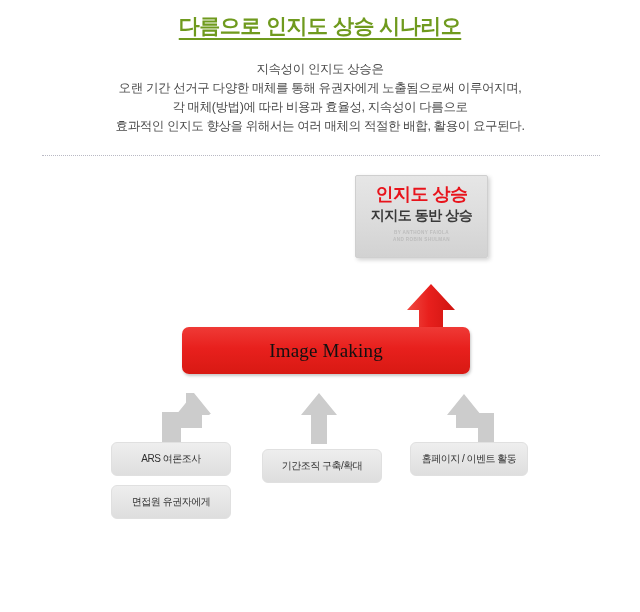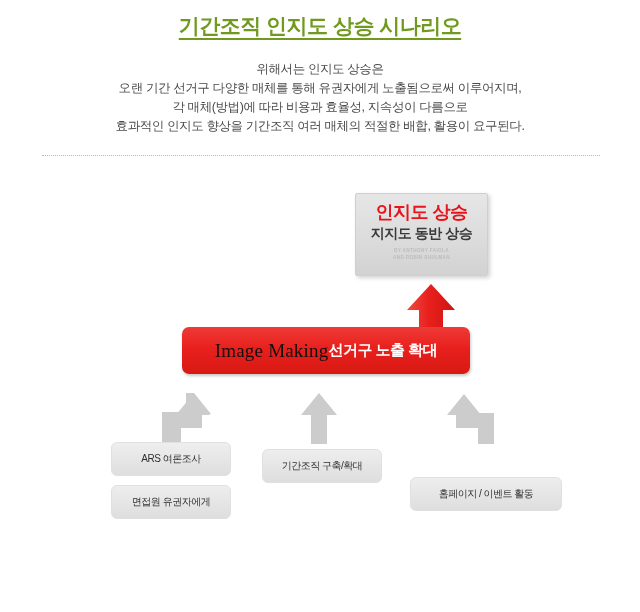--- a/index.html
+++ b/index.html
@@ -63,21 +63,21 @@
     position: absolute;
     top: 0; left: 0;
     width: 640px;
     height: 612px;
   }
 
   
   .goal-box {
     position: absolute;
     left: 355px;
-    top: 193px;
+    top: 175px;
     width: 133px;
     height: 83px;
     background: linear-gradient(180deg, #e6e6e6 0%, #dcdcdc 55%, #d2d2d2 100%);
     border: 1px solid #cfcfcf;
     border-radius: 2px;
     box-shadow: 2px 2px 4px rgba(0,0,0,0.18);
     text-align: center;
     padding-top: 7px;
   }
   .goal-main {
@@ -144,21 +144,21 @@
   
   .gray-arrow { position: absolute; }
   .gray-arrow.left   { left: 160px; top: 392px; width: 52px; height: 52px; }
   .gray-arrow.center { left: 300px; top: 392px; width: 38px; height: 52px; }
   .gray-arrow.right  { left: 445px; top: 392px; width: 52px; height: 52px; }
 
   
   .column { position: absolute; }
   .column.col-1 { left: 111px; top: 442px; width: 120px; }
   .column.col-2 { left: 262px; top: 442px; width: 120px; margin-top: 7px; }
-  .column.col-3 { left: 410px; top: 442px; width: 152px; margin-top: 35px; }
+  .column.col-3 { left: 410px; top: 442px; width: 118px; }
 
   .tactic-box {
     height: 34px;
     margin-bottom: 9px;
     background: linear-gradient(180deg, #eeeeee 0%, #e6e6e6 50%, #dedede 100%);
     border: 1px solid #e0e0e0;
     border-radius: 6px;
     display: flex;
     align-items: center;
     justify-content: center;
@@ -167,27 +167,27 @@
     letter-spacing: -0.5px;
     white-space: nowrap;
   }
 </style>
 </head>
 <body>
 
 <div id="page">
 
   <div class="header">
-    <h1 class="page-title">기간조직 인지도 상승 시나리오</h1>
+    <h1 class="page-title">다름으로 인지도 상승 시나리오</h1>
 
     <div class="subtitle-block">
-      <span class="subtitle-line">위해서는 인지도 상승은</span>
+      <span class="subtitle-line">지속성이 인지도 상승은</span>
       <span class="subtitle-line">오랜 기간 선거구 다양한 매체를 통해 유권자에게 노출됨으로써 이루어지며,</span>
       <span class="subtitle-line">각 매체(방법)에 따라 비용과 효율성, 지속성이 다름으로</span>
-      <span class="subtitle-line">효과적인 인지도 향상을 기간조직 여러 매체의 적절한 배합, 활용이 요구된다.</span>
+      <span class="subtitle-line">효과적인 인지도 향상을 위해서는 여러 매체의 적절한 배합, 활용이 요구된다.</span>
     </div>
   </div>
 
   <div class="divider"></div>
 
   <div class="diagram">
 
     <div class="goal-box">
       <div class="goal-main">인지도 상승</div>
       <div class="goal-sub">지지도 동반 상승</div>
@@ -205,21 +205,20 @@
             <stop offset="45%" stop-color="#e8201d"></stop>
             <stop offset="100%" stop-color="#cf1410"></stop>
           </linearGradient>
         </defs>
         <path d="M26,1 L50,27 L38,27 L38,50 L14,50 L14,27 L2,27 Z" fill="url(#redGrad)"></path>
       </svg>
     </div>
 
     <div class="red-banner">
       <span class="banner-en">Image Making</span>
-      <span class="banner-ko">선거구 노출 확대</span>
     </div>
 
     <div class="gray-arrow left">
       <svg width="52" height="52" viewBox="0 0 52 52" xmlns="http://www.w3.org/2000/svg">
         <path d="M34,1 L51,22 L42,22 L42,34 L21,34 L21,52 L2,52 L2,22 L26,22 L26,22 L26,1 Z
                  M34,1 L51,22 L42,22 L42,36 L20,36 L20,52 L2,52 L2,20 L26,20 L26,22 Z" fill="#cccccc"></path>
         <path d="M33,2 L50,23 L41,23 L41,36 L19,36 L19,52 L3,52 L3,21 L25,21 L25,23 L16,23 Z" fill="#cccccc"></path>
       </svg>
     </div>
 

